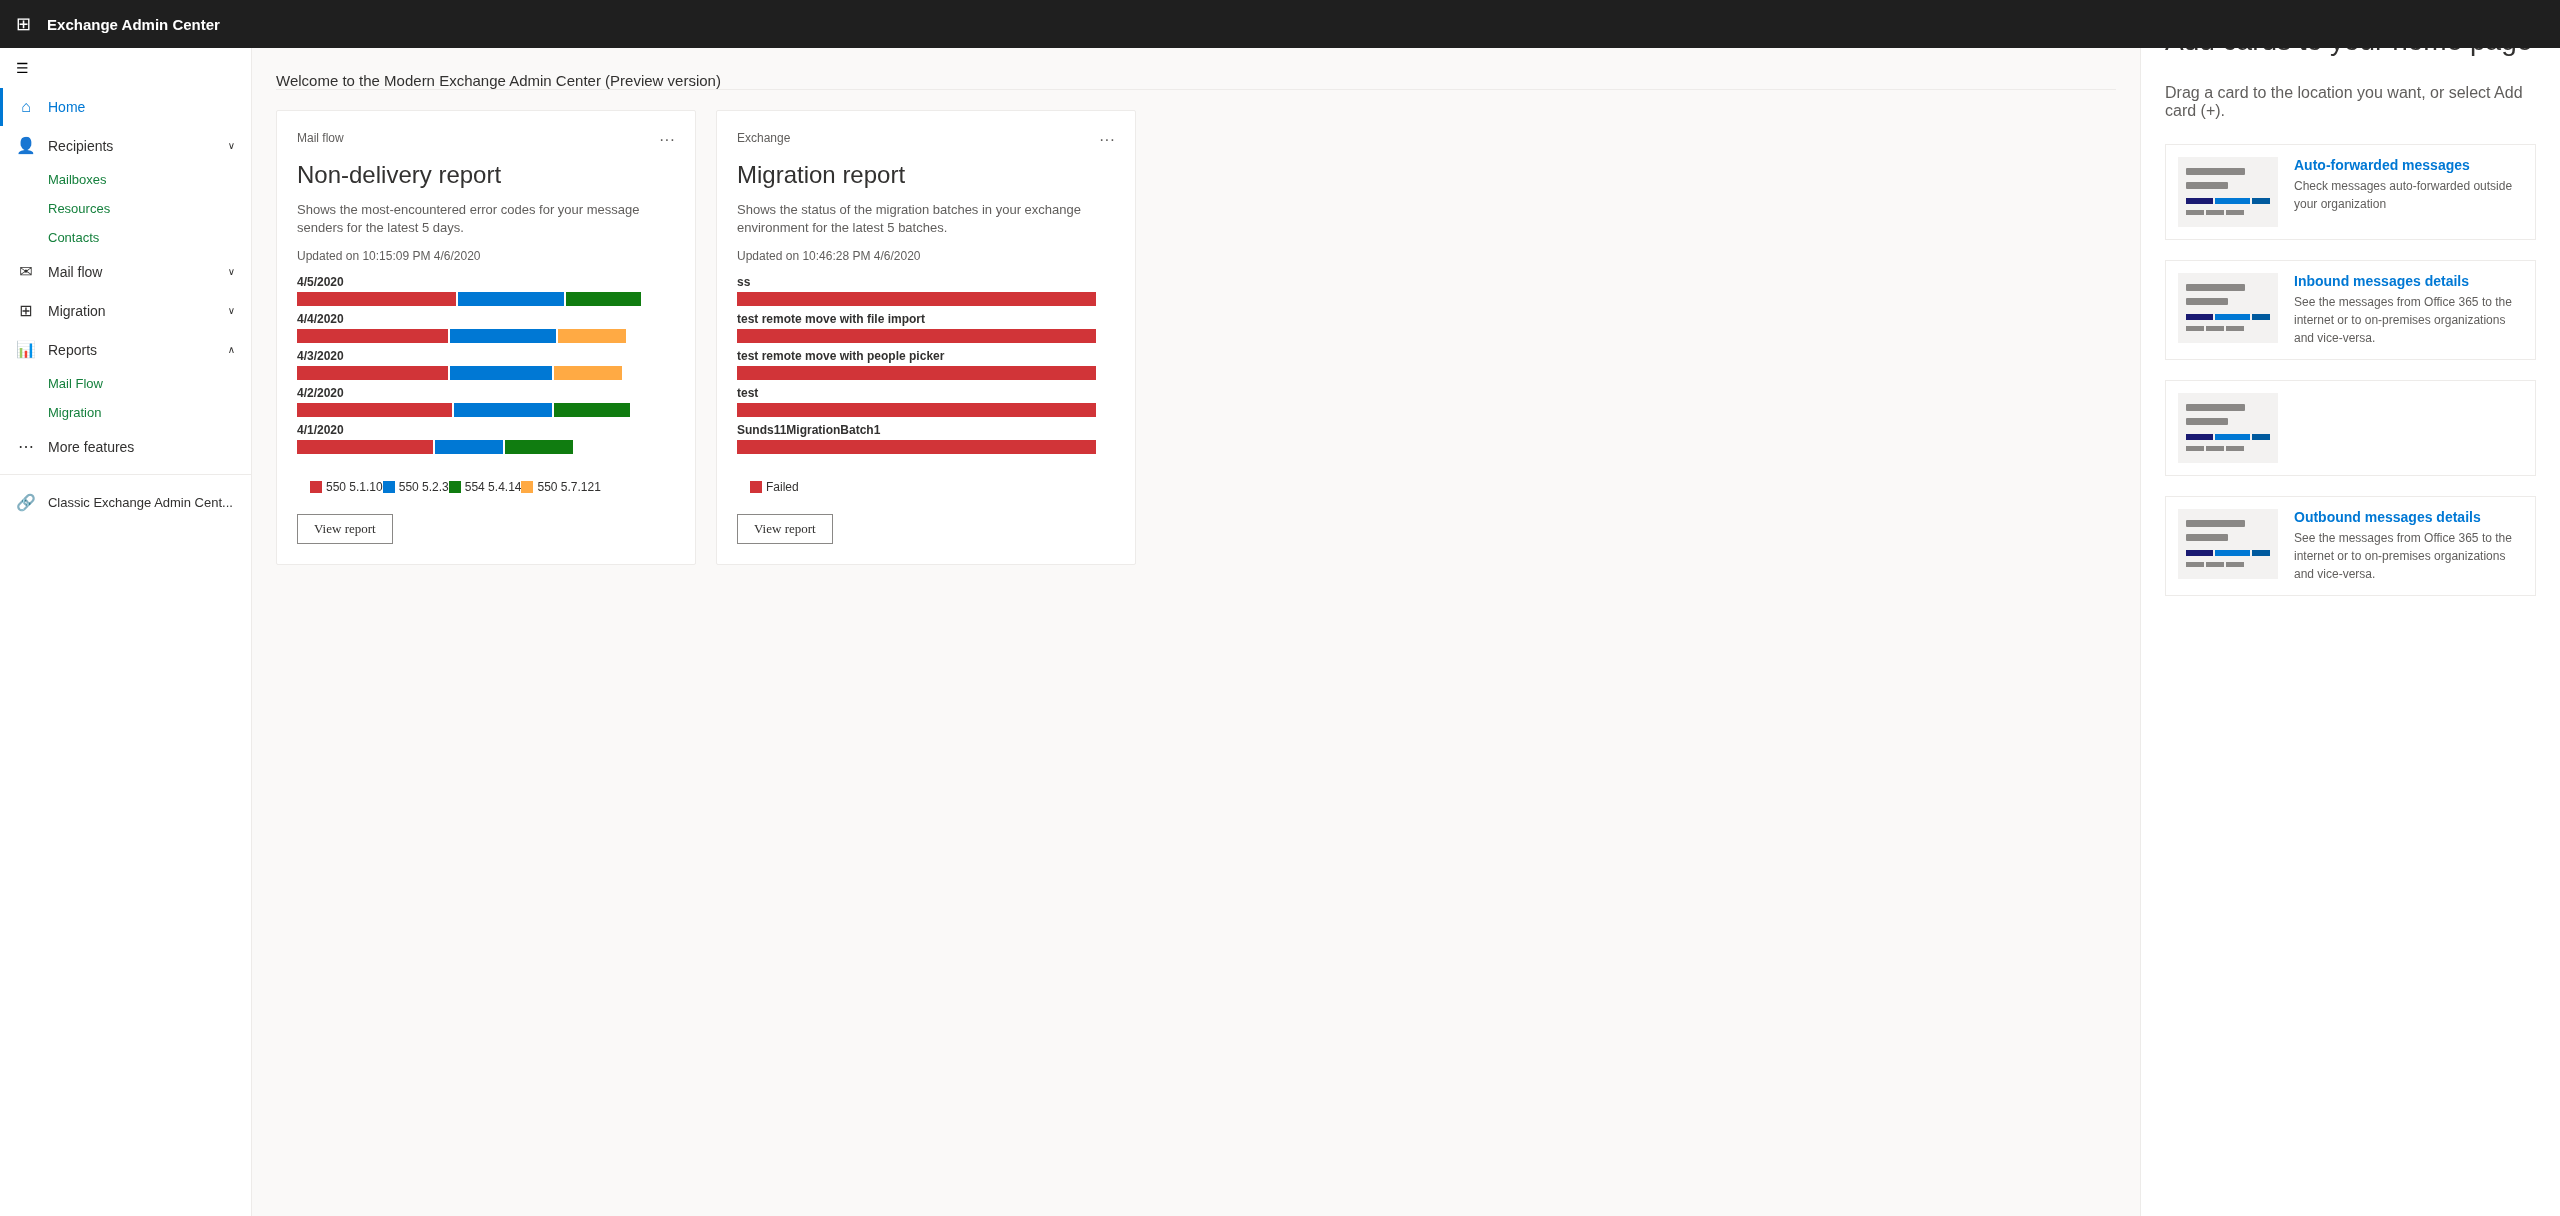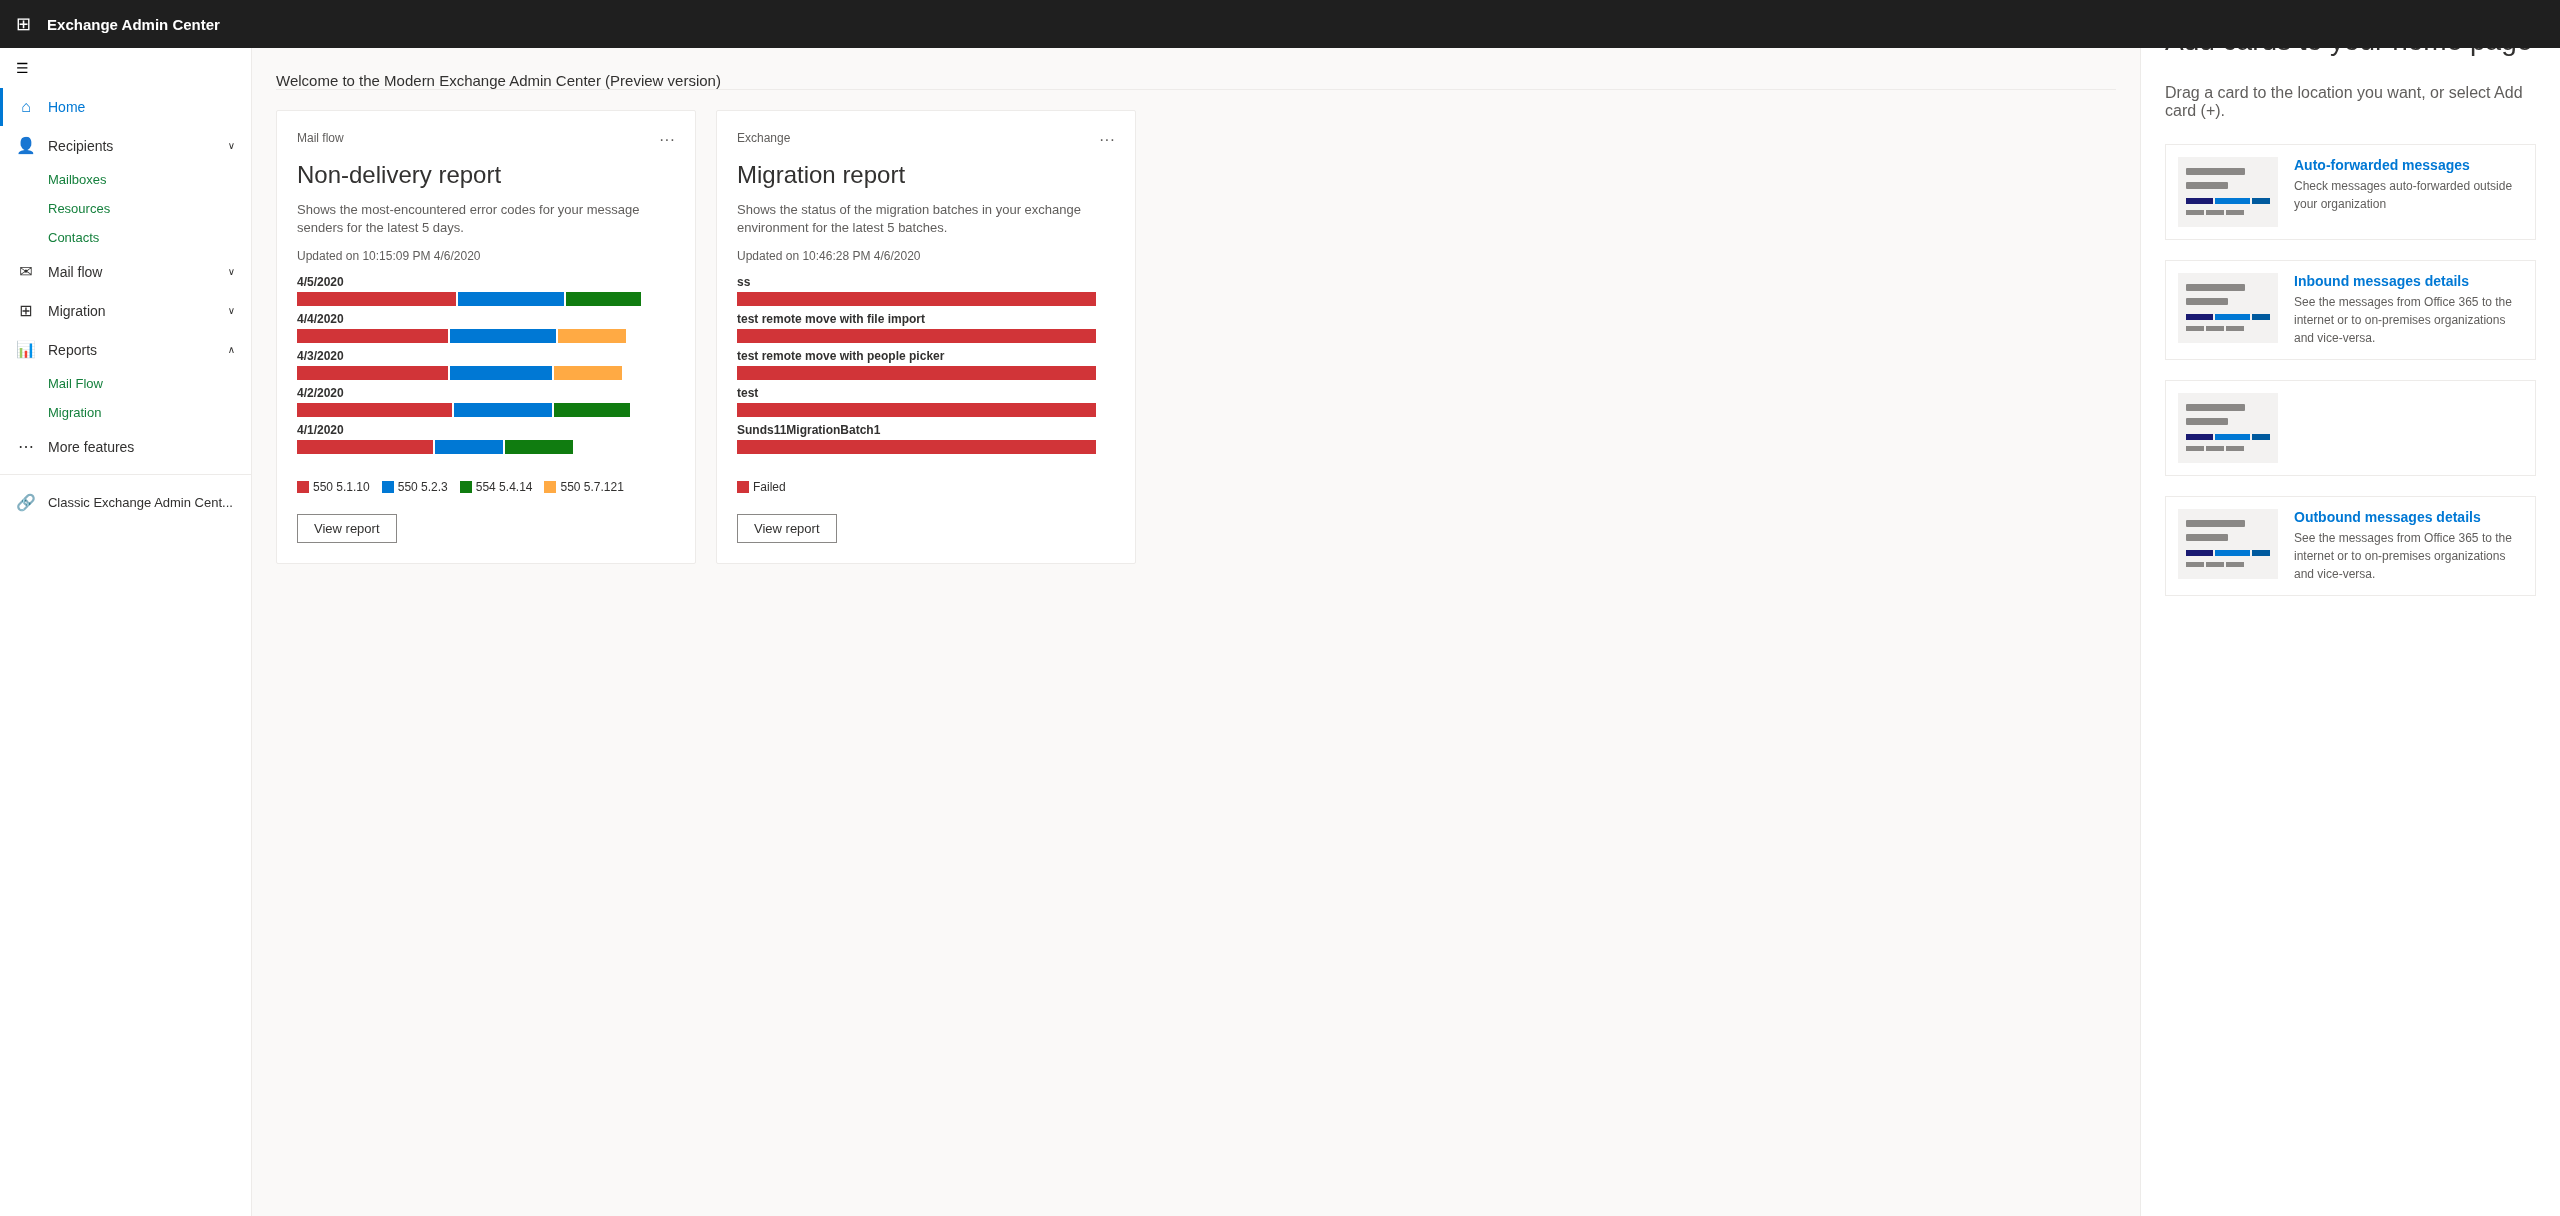--- a/index.html
+++ b/index.html
@@ -53,28 +53,28 @@
     .card-title { font-size: 24px; font-weight: 400; color: #323130; }
     .card-desc { font-size: 13px; color: #605e5c; line-height: 1.4; }
     .card-updated { font-size: 12px; color: #605e5c; }
 
     
     .bar-row { margin-bottom: 6px; }
     .bar-label { font-size: 12px; color: #323130; margin-bottom: 3px; font-weight: 600; }
     .bar-container { display: flex; height: 14px; gap: 2px; }
     .bar-seg { height: 100%; }
 
-    .legend { display: flex; flex-wrap: wrap; gap: 12px; margin-top: 8px; }
+    .legend { display: flex; flex-wrap: wrap; margin-top: 8px; margin-left: 13px; }
     .legend-item { display: flex; align-items: center; gap: 4px; font-size: 12px; color: #323130; }
     .legend-dot { width: 12px; height: 12px; flex-shrink: 0; }
 
     .card-footer { margin-top: 8px; }
     .view-report-btn {
       border: 1px solid #8a8886; background: #fff; padding: 6px 16px;
-      font-size: 13px; cursor: pointer; color: #323130;
+      font-size: 13px; cursor: pointer; color: #323130; font-family: Liberation Serif, serif;
     }
 
     
     .right-panel {
       position: fixed; top: 0; right: 0; bottom: 0; width: 420px;
       background: #fff; border-left: 1px solid #edebe9; padding: 24px;
       overflow-y: auto; z-index: 80;
     }
     .panel-close { position: absolute; top: 16px; right: 16px; cursor: pointer; font-size: 16px; color: #605e5c; background: none; border: none; }
     .panel-title { font-size: 28px; font-weight: 300; color: #323130; margin-bottom: 8px; line-height: 1.2; }

